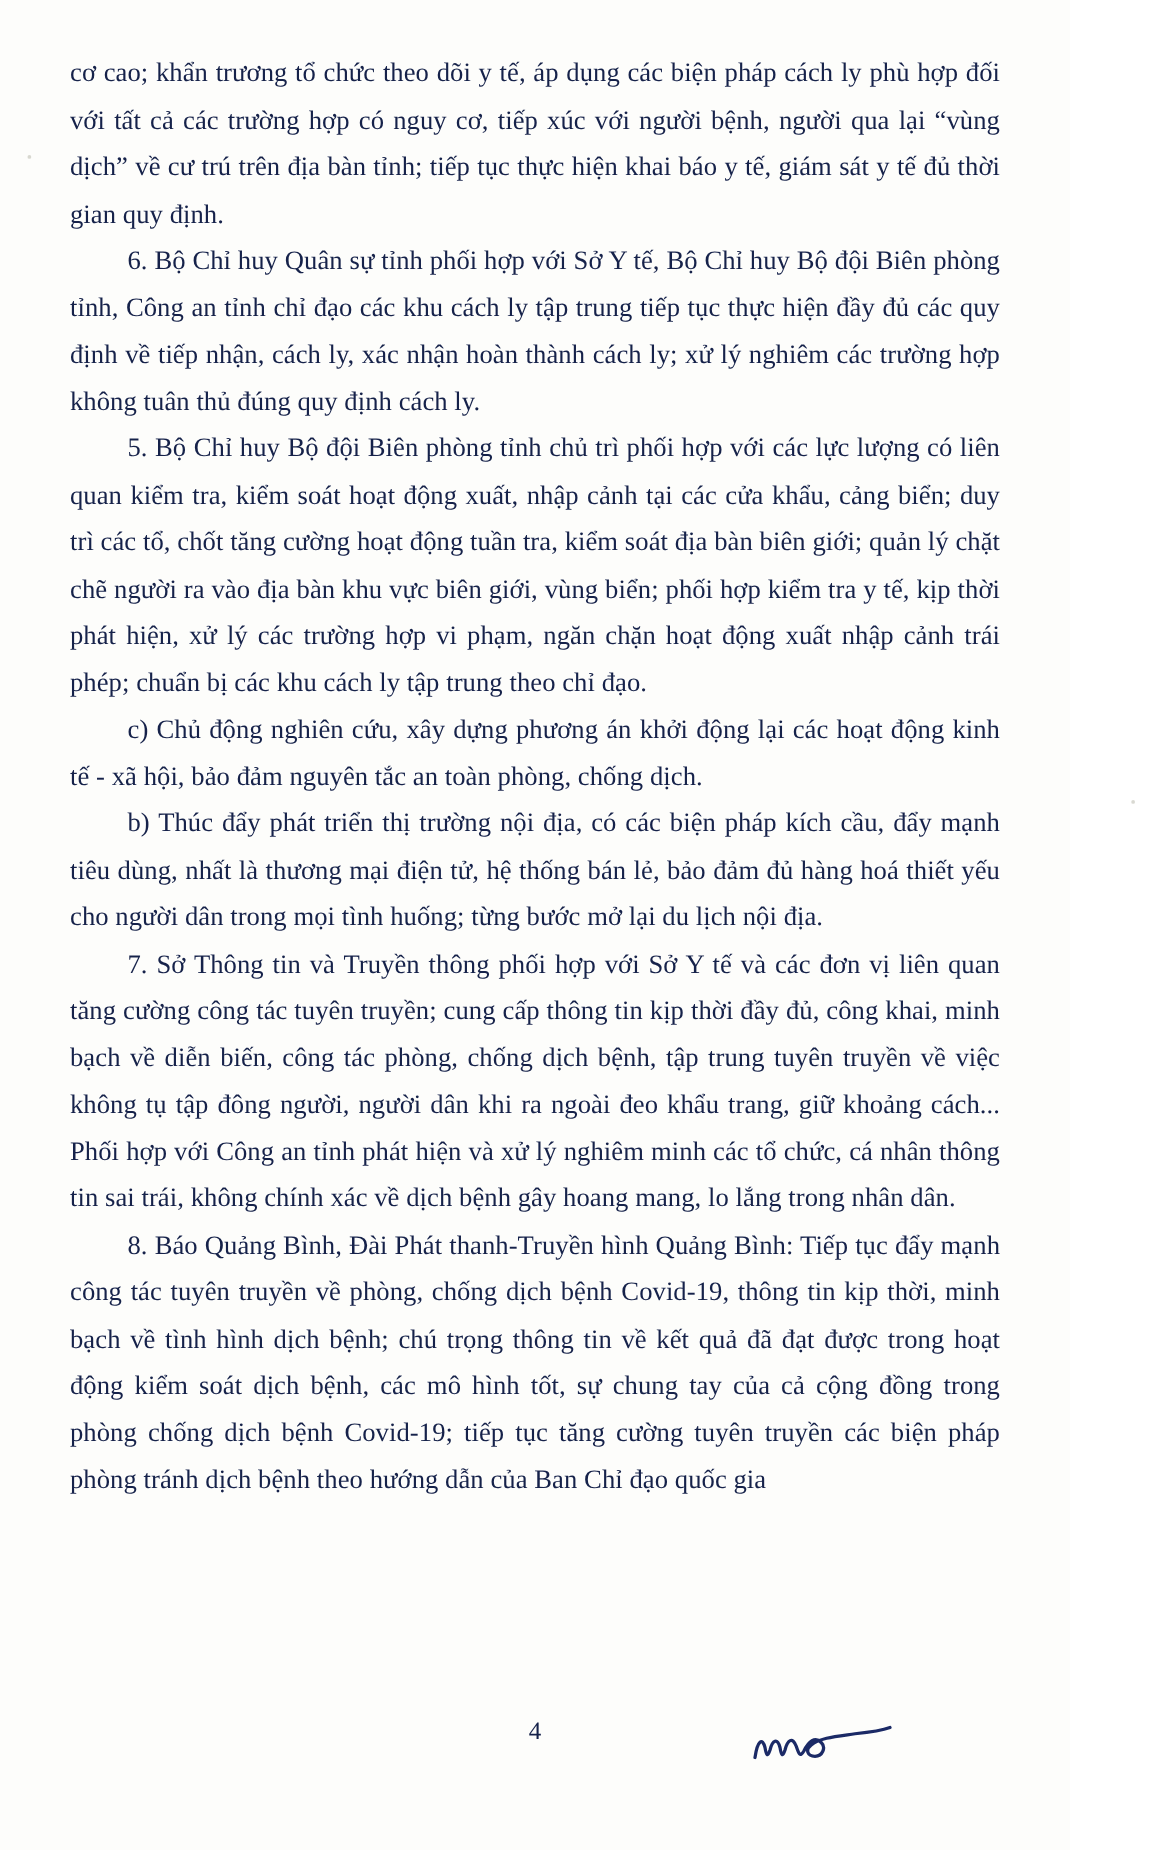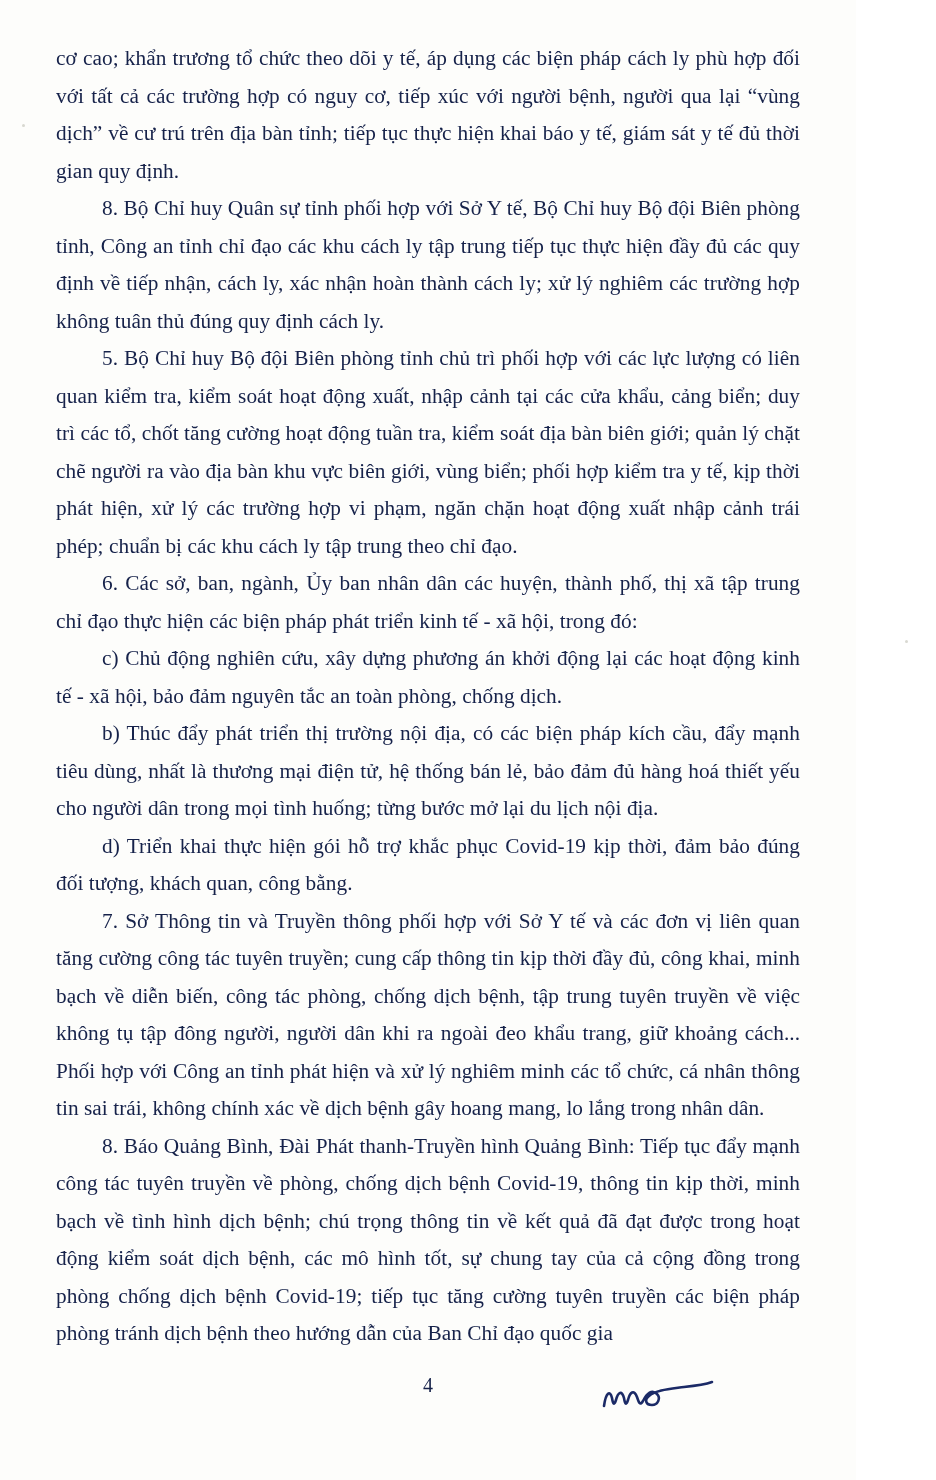--- a/index.html
+++ b/index.html
@@ -76,26 +76,24 @@
 </head>
 <body>
 
 <div class="page">
 
   <div class="speck" style="left:22px; top:124px; width:3px; height:3px;"></div>
   <div class="speck" style="left:905px; top:640px; width:3px; height:3px;"></div>
 
   <div class="body-text">
     <p class="para noindent">cơ cao; khẩn trương tổ chức theo dõi y tế, áp dụng các biện pháp cách ly phù hợp đối với tất cả các trường hợp có nguy cơ, tiếp xúc với người bệnh, người qua lại “vùng dịch” về cư trú trên địa bàn tỉnh; tiếp tục thực hiện khai báo y tế, giám sát y tế đủ thời gian quy định.</p>
-    <p class="para">8. Bộ Chỉ huy Quân sự tỉnh phối hợp với Sở Y tế, Bộ Chỉ huy Bộ đội Biên phòng tỉnh, Công an tỉnh chỉ đạo các khu cách ly tập trung tiếp tục thực hiện đầy đủ các quy định về tiếp nhận, cách ly, xác nhận hoàn thành cách ly; xử lý nghiêm các trường hợp không tuân thủ đúng quy định cách ly.</p>
+    <p class="para">6. Bộ Chỉ huy Quân sự tỉnh phối hợp với Sở Y tế, Bộ Chỉ huy Bộ đội Biên phòng tỉnh, Công an tỉnh chỉ đạo các khu cách ly tập trung tiếp tục thực hiện đầy đủ các quy định về tiếp nhận, cách ly, xác nhận hoàn thành cách ly; xử lý nghiêm các trường hợp không tuân thủ đúng quy định cách ly.</p>
     <p class="para">5. Bộ Chỉ huy Bộ đội Biên phòng tỉnh chủ trì phối hợp với các lực lượng có liên quan kiểm tra, kiểm soát hoạt động xuất, nhập cảnh tại các cửa khẩu, cảng biển; duy trì các tổ, chốt tăng cường hoạt động tuần tra, kiểm soát địa bàn biên giới; quản lý chặt chẽ người ra vào địa bàn khu vực biên giới, vùng biển; phối hợp kiểm tra y tế, kịp thời phát hiện, xử lý các trường hợp vi phạm, ngăn chặn hoạt động xuất nhập cảnh trái phép; chuẩn bị các khu cách ly tập trung theo chỉ đạo.</p>
-    <p class="para">6. Các sở, ban, ngành, Ủy ban nhân dân các huyện, thành phố, thị xã tập trung chỉ đạo thực hiện các biện pháp phát triển kinh tế - xã hội, trong đó:</p>
     <p class="para">c) Chủ động nghiên cứu, xây dựng phương án khởi động lại các hoạt động kinh tế - xã hội, bảo đảm nguyên tắc an toàn phòng, chống dịch.</p>
     <p class="para">b) Thúc đẩy phát triển thị trường nội địa, có các biện pháp kích cầu, đẩy mạnh tiêu dùng, nhất là thương mại điện tử, hệ thống bán lẻ, bảo đảm đủ hàng hoá thiết yếu cho người dân trong mọi tình huống; từng bước mở lại du lịch nội địa.</p>
-    <p class="para">d) Triển khai thực hiện gói hỗ trợ khắc phục Covid-19 kịp thời, đảm bảo đúng đối tượng, khách quan, công bằng.</p>
     <p class="para">7. Sở Thông tin và Truyền thông phối hợp với Sở Y tế và các đơn vị liên quan tăng cường công tác tuyên truyền; cung cấp thông tin kịp thời đầy đủ, công khai, minh bạch về diễn biến, công tác phòng, chống dịch bệnh, tập trung tuyên truyền về việc không tụ tập đông người, người dân khi ra ngoài đeo khẩu trang, giữ khoảng cách... Phối hợp với Công an tỉnh phát hiện và xử lý nghiêm minh các tổ chức, cá nhân thông tin sai trái, không chính xác về dịch bệnh gây hoang mang, lo lắng trong nhân dân.</p>
     <p class="para">8. Báo Quảng Bình, Đài Phát thanh-Truyền hình Quảng Bình: Tiếp tục đẩy mạnh công tác tuyên truyền về phòng, chống dịch bệnh Covid-19, thông tin kịp thời, minh bạch về tình hình dịch bệnh; chú trọng thông tin về kết quả đã đạt được trong hoạt động kiểm soát dịch bệnh, các mô hình tốt, sự chung tay của cả cộng đồng trong phòng chống dịch bệnh Covid-19; tiếp tục tăng cường tuyên truyền các biện pháp phòng tránh dịch bệnh theo hướng dẫn của Ban Chỉ đạo quốc gia</p>
   </div>
 
   <div class="footer">
     <div class="page-number">4</div>
     <div class="signature-mark">
       <svg width="120" height="46" viewBox="0 0 120 46" fill="none" xmlns="http://www.w3.org/2000/svg">
         <path d="M4 30 C6 16, 10 14, 12 22 C13 28, 14 30, 16 24 C18 16, 22 14, 24 22 C25 28, 26 30, 28 24 C30 16, 34 13, 37 21 C39 27, 40 30, 43 25 C47 17, 52 13, 57 18 C61 22, 58 29, 52 29 C46 29, 44 24, 49 20 C56 14, 70 13, 84 11 C94 10, 104 9, 112 6" stroke="#1b2a66" stroke-width="2.6" stroke-linecap="round" stroke-linejoin="round"></path>
       </svg>

